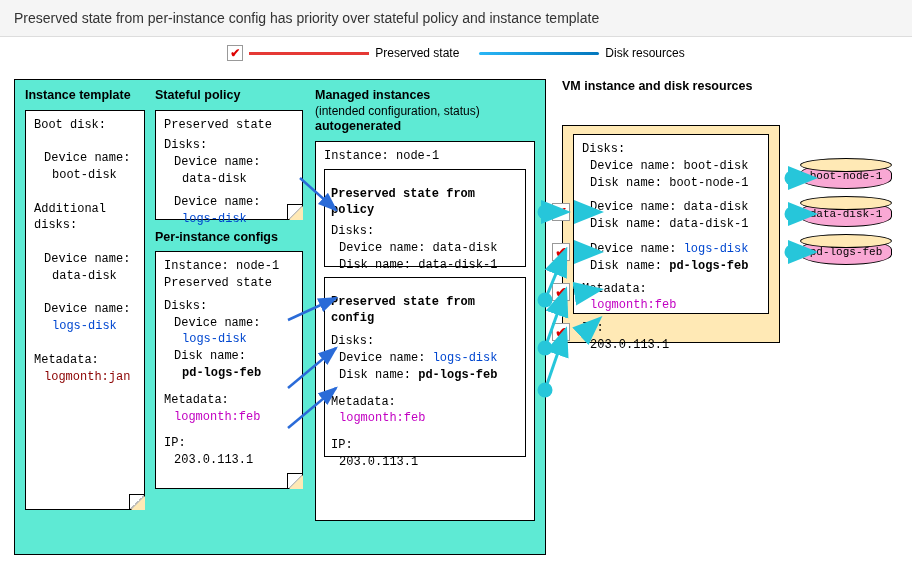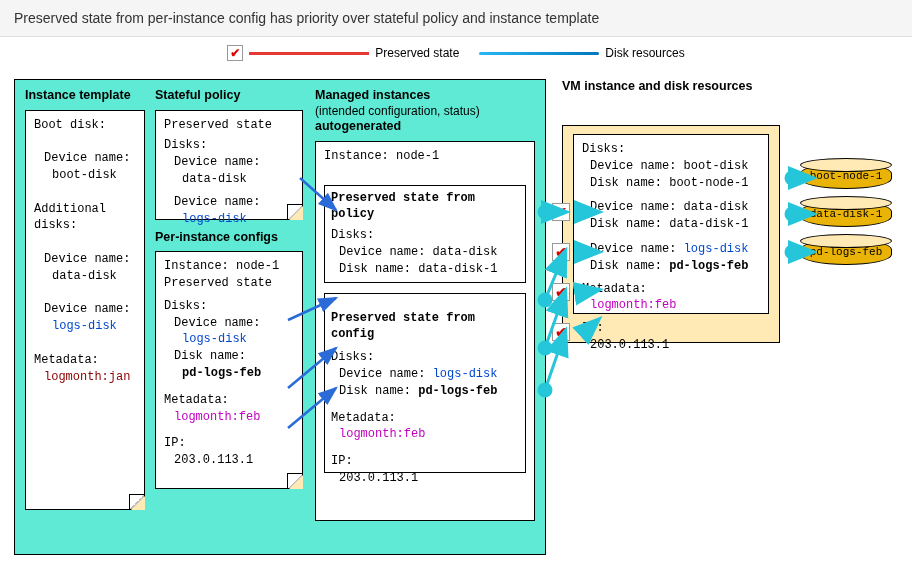--- a/index.html
+++ b/index.html
@@ -113,21 +113,21 @@
   .vm-inner {
     border: 1px solid #000;
     background: #fff;
     padding: 6px 8px;
     height: 180px;
   }
 
   .disk-cyl {
     position: absolute;
     width: 92px; height: 26px;
-    background: #eab308;
+    background: #f9a8d4;
     border: 1px solid #000;
     border-radius: 50%/40%;
     font-family: "Courier New", Courier, monospace;
     font-size: 11px;
     display: flex; align-items: center; justify-content: center;
   }
   .disk-cyl::before {
     content:"";
     position:absolute; top:-6px; left:-1px; right:-1px;
     height:12px; border:1px solid #000; border-radius:50%;
@@ -217,21 +217,21 @@
     </div>
 
     <div class="col managed-col">
       <div class="col-title">
         <span>Managed instances</span><br>
         <span class="col-sub">(intended configuration, status)</span><br>
         <span>autogenerated</span>
       </div>
       <div class="paper mono" style="height:380px">
         <div>Instance: node-1</div>
-        <div class="paper mono" style="margin-top:20px;padding:4px 6px;height:98px">
+        <div class="paper mono" style="margin-top:4px;padding:16px 6px;height:98px">
           <div class="bold">Preserved state from policy</div>
           <div style="margin-top:4px">Disks:</div>
           <div style="padding-left:8px">Device name: data-disk</div>
           <div style="padding-left:8px">Disk name: data-disk-1</div>
         </div>
         <div class="paper mono" style="margin-top:10px;padding:16px 6px;height:180px">
           <div class="bold">Preserved state from config</div>
           <div style="margin-top:6px">Disks:</div>
           <div style="padding-left:8px">
             <span>Device name:</span>

